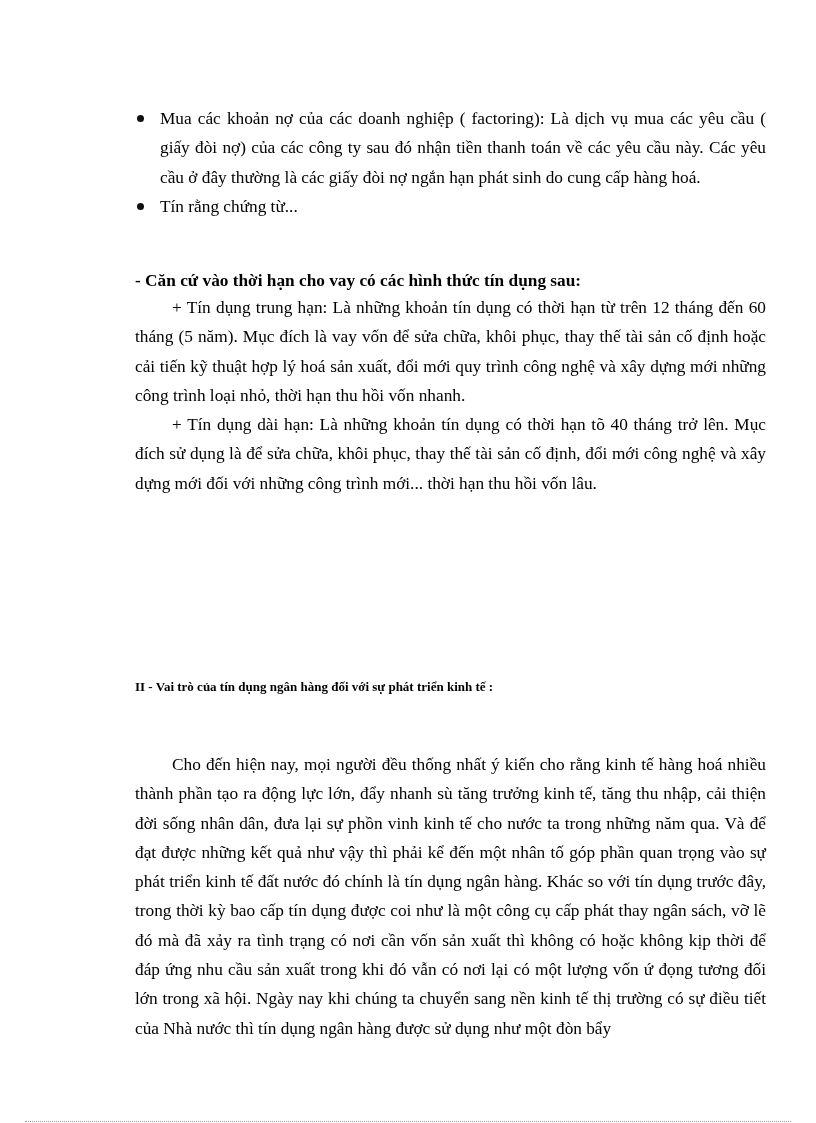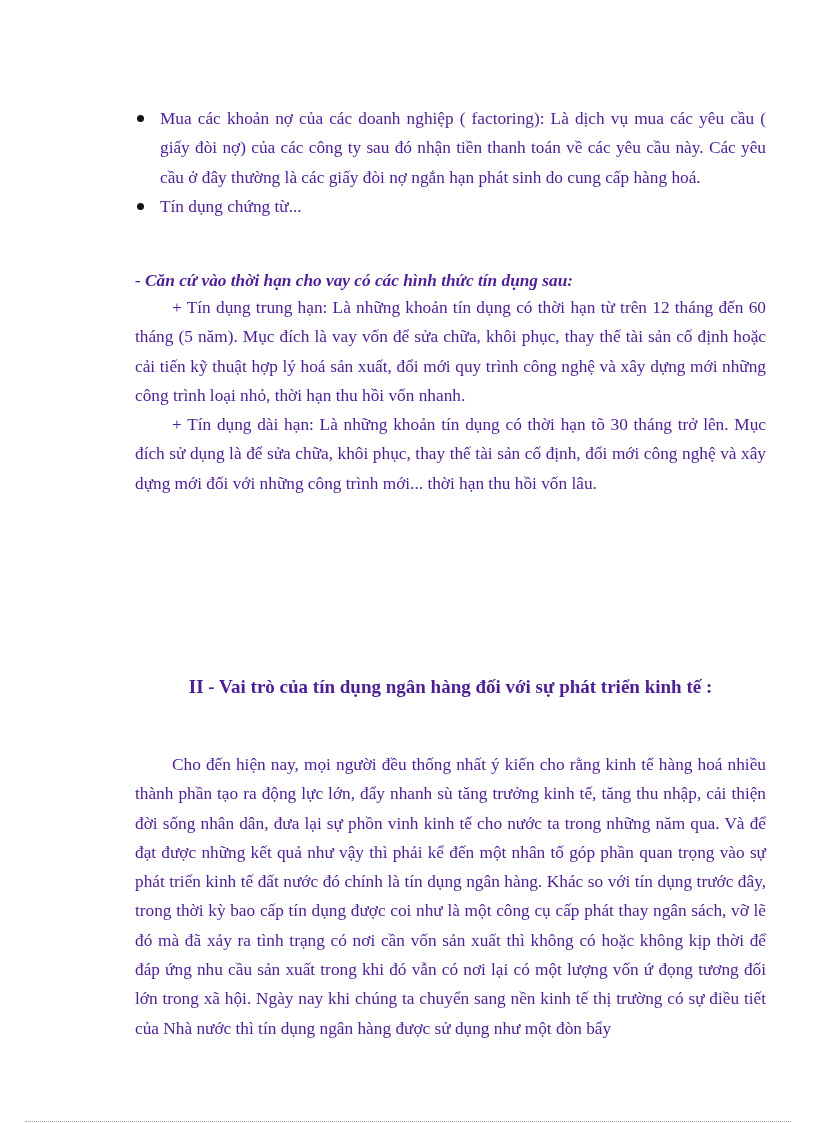--- a/index.html
+++ b/index.html
@@ -1,62 +1,62 @@
 <!DOCTYPE html>
 <html><head>
 <meta charset="utf-8">
 <style>
   html, body { margin: 0; padding: 0; background: #ffffff; }
   body { width: 816px; height: 1123px; position: relative; overflow: hidden; }
   .page {
     position: absolute; left: 0; top: 0; width: 740px; height: 1123px;
-    font-family: "Liberation Serif", serif; color: #4c1d95; font-size: 17.3px;
+    font-family: "Liberation Serif", serif; color: #000000; font-size: 17.3px;
   }
   .block { position: absolute; left: 135px; width: 631px; line-height: 29.3px; text-align: justify; }
   .bullets { top: 104px; margin: 0; padding: 0; list-style: none; }
   .bullets li { position: relative; padding-left: 25px; text-align: justify; }
   .bullets li .dot {
     position: absolute; left: 2px; top: 11px; width: 7px; height: 7px; border-radius: 50%; background: #111;
   }
   .section-heading {
-    position: absolute; left: 135px; top: 266px; width: 631px; font-weight: bold; font-style: italic;
+    position: absolute; left: 135px; top: 266px; width: 631px; font-weight: bold; 
     line-height: 29.3px;
   }
   .para { text-indent: 37px; margin: 0; }
   .sec1 { top: 293px; }
   .heading2 {
-    position: absolute; left: 135px; width: 631px; top: 677px; text-align: center; font-weight: bold;
-    font-size: 19px; line-height: 20px;
+    position: absolute; left: 135px; width: 631px; top: 677px; text-align: left; font-weight: bold;
+    font-size: 13px; line-height: 20px;
   }
   .sec2 { top: 750px; }
   .dotted {
     position: absolute; left: 25px; width: 766px; top: 1121px; border-top: 1px dotted #9a9a9a; height: 0;
   }
 </style>
 </head>
 <body>
 
 <div class="page">
 
   <ul class="block bullets">
     <li>
       <span class="dot"></span>
       <span>Mua các khoản nợ của các doanh nghiệp ( factoring): Là dịch vụ mua các yêu cầu ( giấy đòi nợ) của các công ty sau đó nhận tiền thanh toán về các yêu cầu này. Các yêu cầu ở đây thường là các giấy đòi nợ ngắn hạn phát sinh do cung cấp hàng hoá.</span>
     </li>
     <li>
       <span class="dot"></span>
-      <span>Tín dụng chứng từ...</span>
+      <span>Tín rằng chứng từ...</span>
     </li>
   </ul>
 
   <div class="section-heading">- Căn cứ vào thời hạn cho vay có các hình thức tín dụng sau:</div>
 
   <div class="block sec1">
     <p class="para">+ Tín dụng trung hạn: Là những khoản tín dụng có thời hạn từ trên 12 tháng đến 60 tháng (5 năm). Mục đích là vay vốn để sửa chữa, khôi phục, thay thế tài sản cố định hoặc cải tiến kỹ thuật hợp lý hoá sản xuất, đổi mới quy trình công nghệ và xây dựng mới những công trình loại nhỏ, thời hạn thu hồi vốn nhanh.</p>
-    <p class="para">+ Tín dụng dài hạn: Là những khoản tín dụng có thời hạn tõ 30 tháng trở lên. Mục đích sử dụng là để sửa chữa, khôi phục, thay thế tài sản cố định, đổi mới công nghệ và xây dựng mới đối với những công trình mới... thời hạn thu hồi vốn lâu.</p>
+    <p class="para">+ Tín dụng dài hạn: Là những khoản tín dụng có thời hạn tõ 40 tháng trở lên. Mục đích sử dụng là để sửa chữa, khôi phục, thay thế tài sản cố định, đổi mới công nghệ và xây dựng mới đối với những công trình mới... thời hạn thu hồi vốn lâu.</p>
   </div>
 
   <div class="heading2">II - Vai trò của tín dụng ngân hàng đối với sự phát triển kinh tế :</div>
 
   <div class="block sec2">
     <p class="para">Cho đến hiện nay, mọi người đều thống nhất ý kiến cho rằng kinh tế hàng hoá nhiều thành phần tạo ra động lực lớn, đẩy nhanh sù tăng trưởng kinh tế, tăng thu nhập, cải thiện đời sống nhân dân, đưa lại sự phồn vinh kinh tế cho nước ta trong những năm qua. Và để đạt được những kết quả như vậy thì phải kể đến một nhân tố góp phần quan trọng vào sự phát triển kinh tế đất nước đó chính là tín dụng ngân hàng. Khác so với tín dụng trước đây, trong thời kỳ bao cấp tín dụng được coi như là một công cụ cấp phát thay ngân sách, vỡ lẽ đó mà đã xảy ra tình trạng có nơi cần vốn sản xuất thì không có hoặc không kịp thời để đáp ứng nhu cầu sản xuất trong khi đó vẫn có nơi lại có một lượng vốn ứ đọng tương đối lớn trong xã hội. Ngày nay khi chúng ta chuyển sang nền kinh tế thị trường có sự điều tiết của Nhà nước thì tín dụng ngân hàng được sử dụng như một đòn bẩy</p>
   </div>
 
   <div class="dotted"></div>
 </div>

